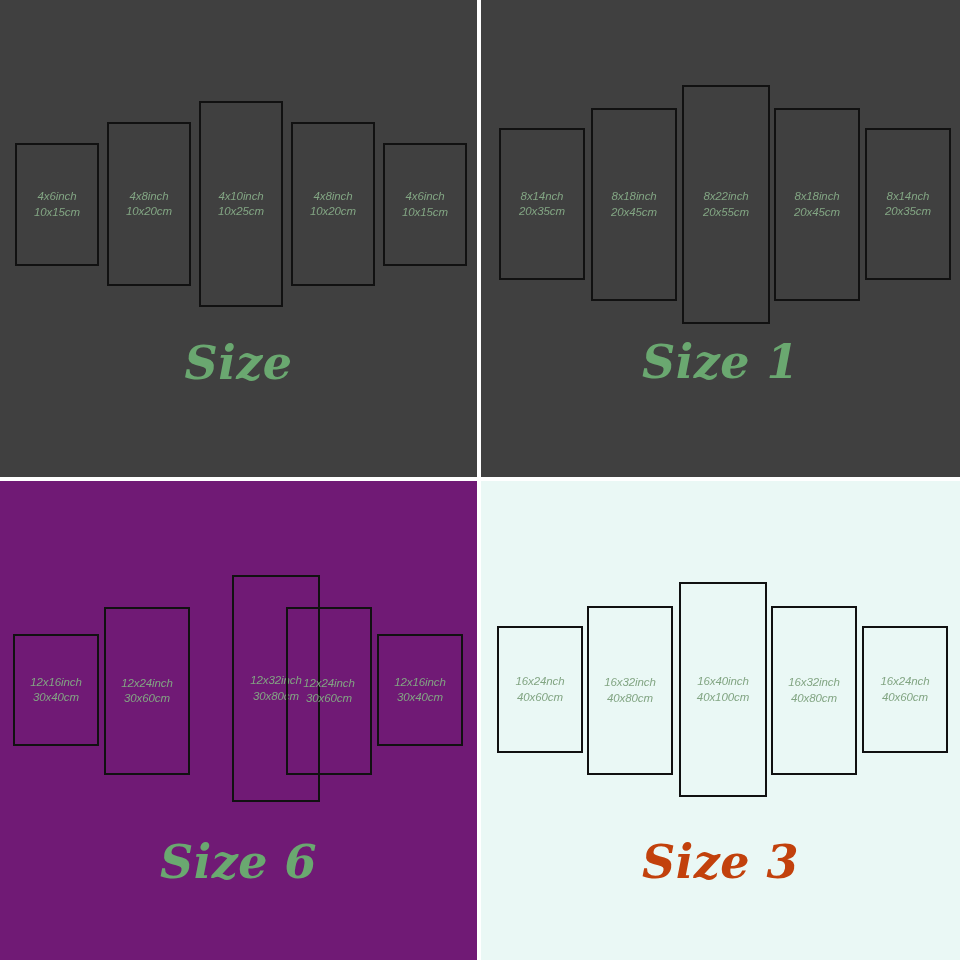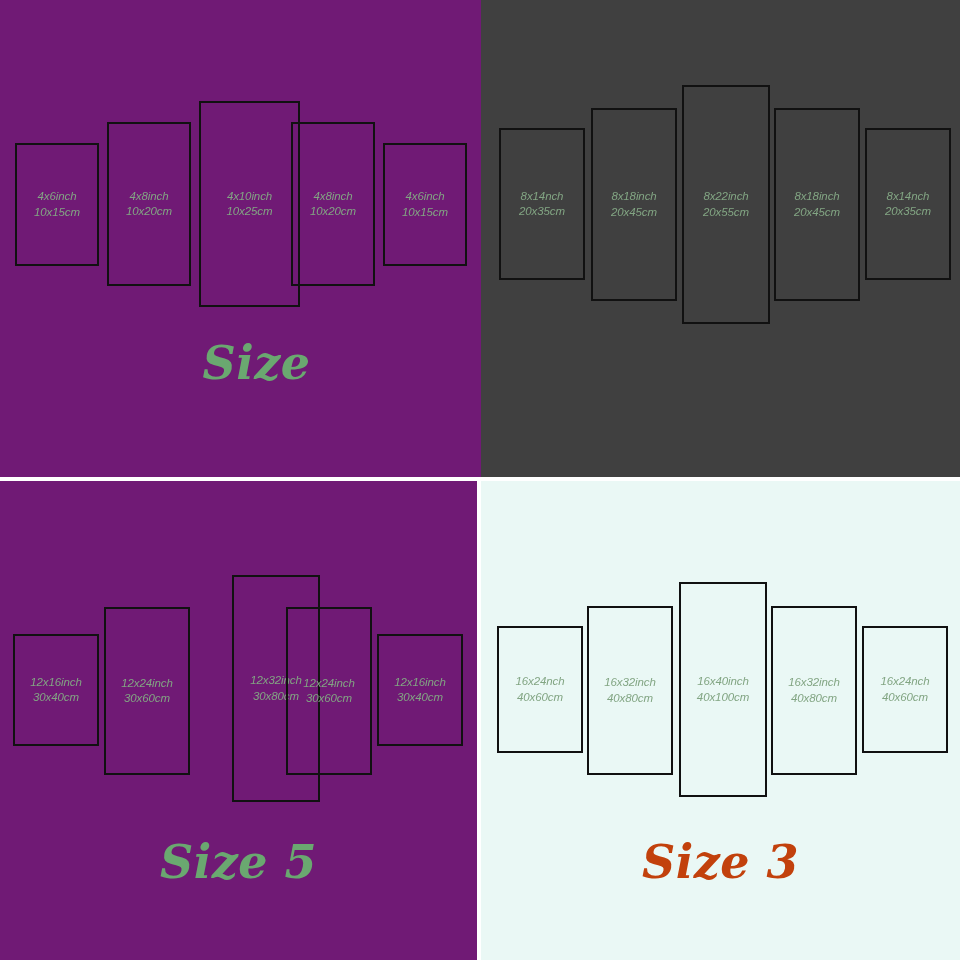--- a/index.html
+++ b/index.html
@@ -57,35 +57,35 @@
     font-size: 46px;
     line-height: 50px;
     color: #6aa870;
     letter-spacing: 0.5px;
   }
 </style>
 </head>
 <body>
 
 <div id="canvas" style="width: 960px; height: 960px; background: rgb(255, 255, 255);">
-    <div class="quadrant" style="left: 0px; top: 0px; width: 477px; height: 477px; background: #701a75; padding-left: 12px;">
+    <div class="quadrant" style="left: 0px; top: 0px; width: 477px; height: 477px; background: #404040;">
       <div class="frames-layer">
         <div class="frame" style="left: 15px; top: 143px; width: 84px; height: 123px; border-color: rgb(17, 17, 17);">
           <div class="frame-label" style="color: rgb(130, 165, 131);">
             <span class="ln">4x6inch</span>
             <span class="ln">10x15cm</span>
           </div>
         </div>
         <div class="frame" style="left: 107px; top: 122px; width: 84px; height: 164px; border-color: rgb(17, 17, 17);">
           <div class="frame-label" style="color: rgb(130, 165, 131);">
             <span class="ln">4x8inch</span>
             <span class="ln">10x20cm</span>
           </div>
         </div>
-        <div class="frame" style="left: 199px; top: 101px; width: 101px; height: 206px; border-color: rgb(17, 17, 17);">
+        <div class="frame" style="left: 199px; top: 101px; width: 84px; height: 206px; border-color: rgb(17, 17, 17);">
           <div class="frame-label" style="color: rgb(130, 165, 131);">
             <span class="ln">4x10inch</span>
             <span class="ln">10x25cm</span>
           </div>
         </div>
         <div class="frame" style="left: 291px; top: 122px; width: 84px; height: 164px; border-color: rgb(17, 17, 17);">
           <div class="frame-label" style="color: rgb(130, 165, 131);">
             <span class="ln">4x8inch</span>
             <span class="ln">10x20cm</span>
           </div>
@@ -125,20 +125,21 @@
             <span class="ln">20x45cm</span>
           </div>
         </div>
         <div class="frame" style="left: 384px; top: 128px; width: 86px; height: 152px; border-color: rgb(17, 17, 17);">
           <div class="frame-label" style="color: rgb(130, 165, 131);">
             <span class="ln">8x14nch</span>
             <span class="ln">20x35cm</span>
           </div>
         </div>
       </div>
+      <div class="quad-title" style="top: 337px; color: rgb(106, 168, 112);">Size 1</div>
     </div>
     <div class="quadrant" style="left: 0px; top: 481px; width: 477px; height: 479px; background: #701a75;">
       <div class="frames-layer">
         <div class="frame" style="left: 13px; top: 153px; width: 86px; height: 112px; border-color: rgb(17, 17, 17);">
           <div class="frame-label" style="color: rgb(130, 165, 131);">
             <span class="ln">12x16inch</span>
             <span class="ln">30x40cm</span>
           </div>
         </div>
         <div class="frame" style="left: 104px; top: 126px; width: 86px; height: 168px; border-color: rgb(17, 17, 17);">
@@ -159,21 +160,21 @@
             <span class="ln">30x60cm</span>
           </div>
         </div>
         <div class="frame" style="left: 377px; top: 153px; width: 86px; height: 112px; border-color: rgb(17, 17, 17);">
           <div class="frame-label" style="color: rgb(130, 165, 131);">
             <span class="ln">12x16inch</span>
             <span class="ln">30x40cm</span>
           </div>
         </div>
       </div>
-      <div class="quad-title" style="top: 356px; color: rgb(106, 168, 112);">Size 5</div>
+      <div class="quad-title" style="top: 356px; color: rgb(106, 168, 112);">Size 6</div>
     </div>
     <div class="quadrant" style="left: 481px; top: 481px; width: 479px; height: 479px; background: rgb(234, 248, 245);">
       <div class="frames-layer">
         <div class="frame" style="left: 16px; top: 145px; width: 86px; height: 127px; border-color: rgb(17, 17, 17);">
           <div class="frame-label" style="color: rgb(130, 165, 131);">
             <span class="ln">16x24nch</span>
             <span class="ln">40x60cm</span>
           </div>
         </div>
         <div class="frame" style="left: 106px; top: 125px; width: 86px; height: 169px; border-color: rgb(17, 17, 17);">

